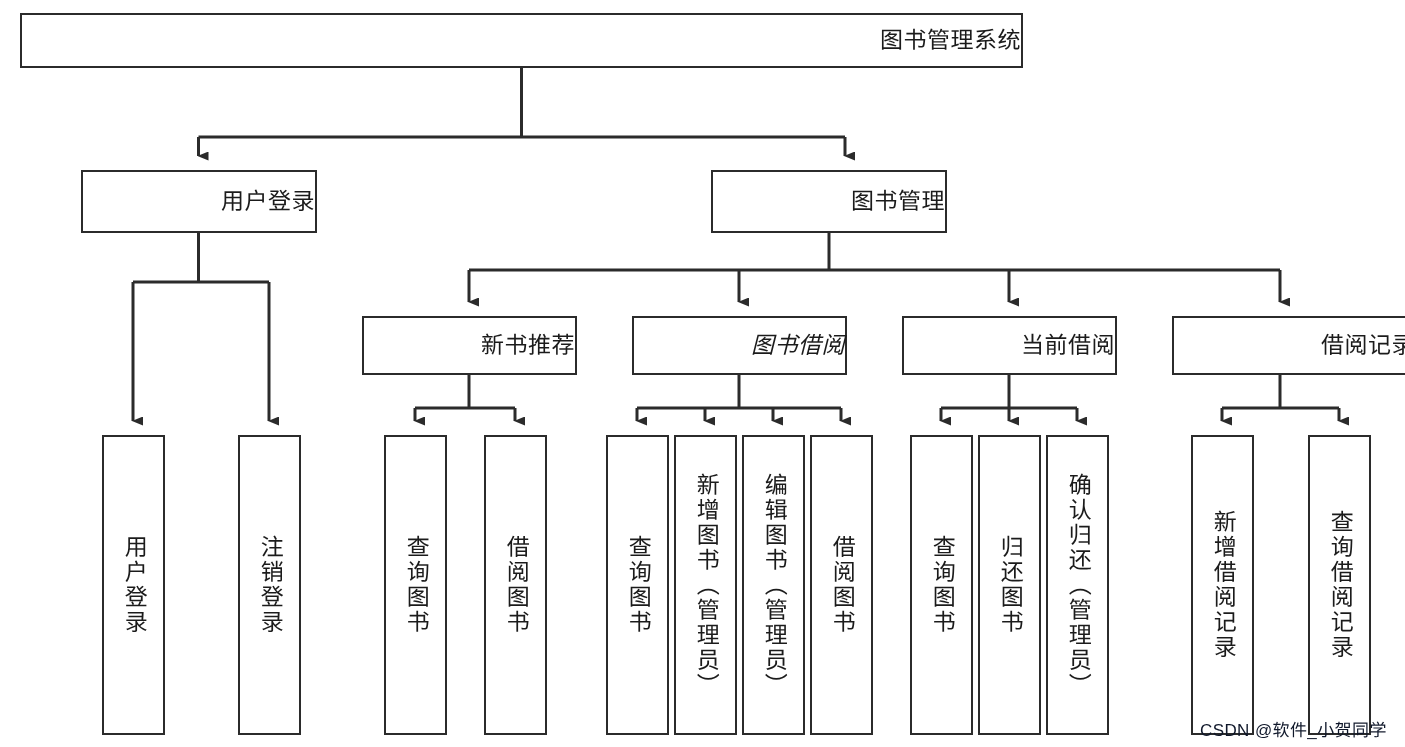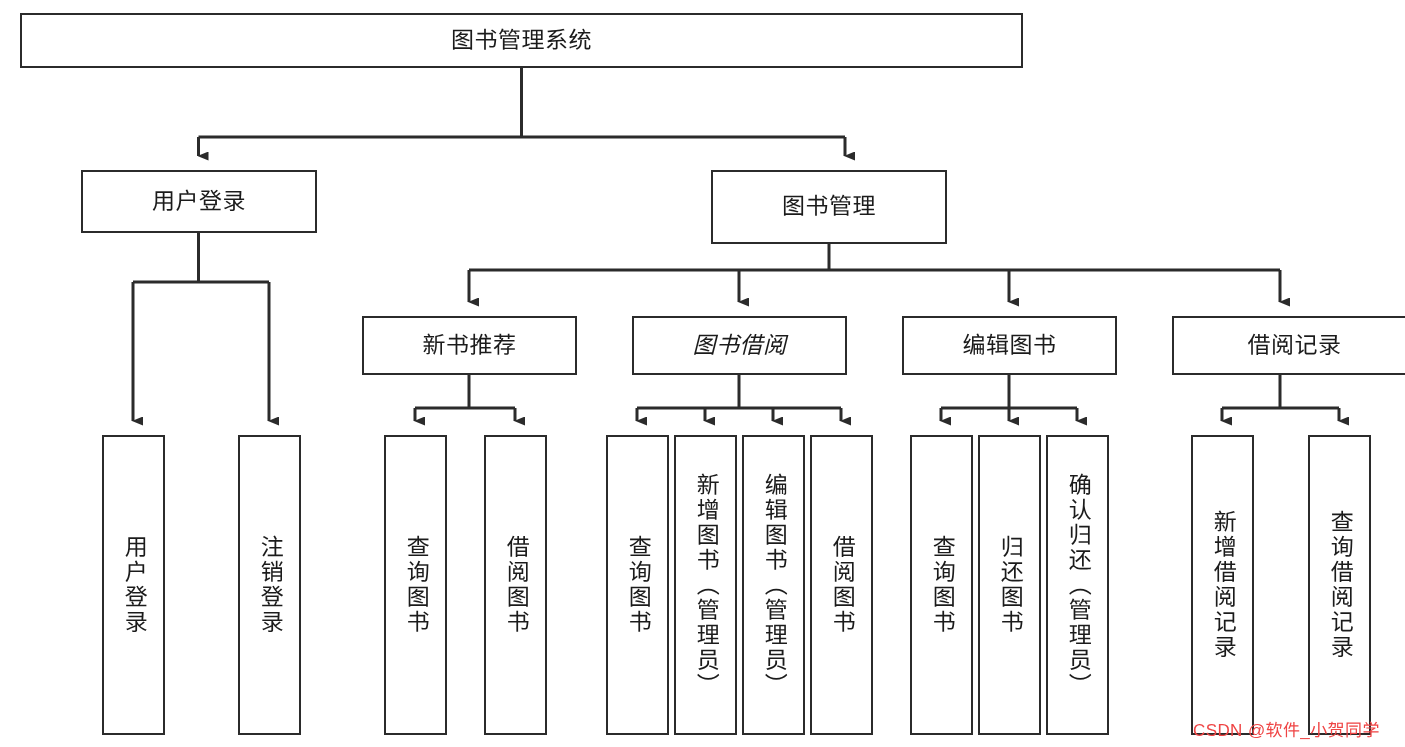--- a/index.html
+++ b/index.html
@@ -26,21 +26,21 @@
     height: 747px;
     pointer-events: none;
   }
   .node {
     position: absolute;
     box-sizing: border-box;
     background: #ffffff;
     border: 2px solid #2b2b2b;
     display: flex;
     align-items: center;
-    justify-content: center;
+    justify-content: flex-end;
     z-index: 2;
   }
   .node-label {
     color: #1b1b1b;
     text-align: center;
     line-height: 1.18;
     white-space: pre;
   }
   
   .node.horiz .node-label {
@@ -58,25 +58,26 @@
   .node.vert .node-label {
     writing-mode: vertical-rl;
     text-orientation: upright;
     font-size: 23px;
     line-height: 1.28;
     letter-spacing: 2px;
     max-height: 286px;
   }
   .watermark {
     position: absolute;
-    color: #ef4444;
+    color: #0f172a;
     font-size: 17px;
     white-space: nowrap;
     z-index: 3;
     letter-spacing: 0.4px;
+    padding-left: 7px;
   }
 </style>
 </head>
 <body>
 
 <div id="diagram-canvas">
 
   <svg id="edge-layer" viewBox="0 0 1405 747" width="1405" height="747" xmlns="http://www.w3.org/2000/svg">
     <defs>
       <marker id="arrowhead" markerWidth="9" markerHeight="11" refX="4.5" refY="10" orient="auto" markerUnits="userSpaceOnUse">
@@ -128,34 +129,34 @@
   </svg>
 
   <div class="node root horiz" style="left:20px; top:13px; width:1003px; height:55px;">
     <span class="node-label">图书管理系统</span>
   </div>
 
   <div class="node horiz" style="left:81px; top:170px; width:236px; height:63px;">
     <span class="node-label">用户登录</span>
   </div>
 
-  <div class="node horiz" style="left:711px; top:170px; width:236px; height:74px;">
+  <div class="node horiz" style="left:711px; top:170px; width:236px; height:63px;">
     <span class="node-label">图书管理</span>
   </div>
 
   <div class="node horiz" style="left:362px; top:316px; width:215px; height:59px;">
     <span class="node-label">新书推荐</span>
   </div>
 
   <div class="node horiz" style="left:632px; top:316px; width:215px; height:59px;font-style:italic;">
     <span class="node-label">图书借阅</span>
   </div>
 
   <div class="node horiz" style="left:902px; top:316px; width:215px; height:59px;">
-    <span class="node-label">编辑图书</span>
+    <span class="node-label">当前借阅</span>
   </div>
 
   <div class="node horiz" style="left:1172px; top:316px; width:245px; height:59px;">
     <span class="node-label">借阅记录</span>
   </div>
 
   <div class="node vert" style="left:102px; top:435px; width:63px; height:300px;">
     <span class="node-label">用户登录</span>
   </div>
 

